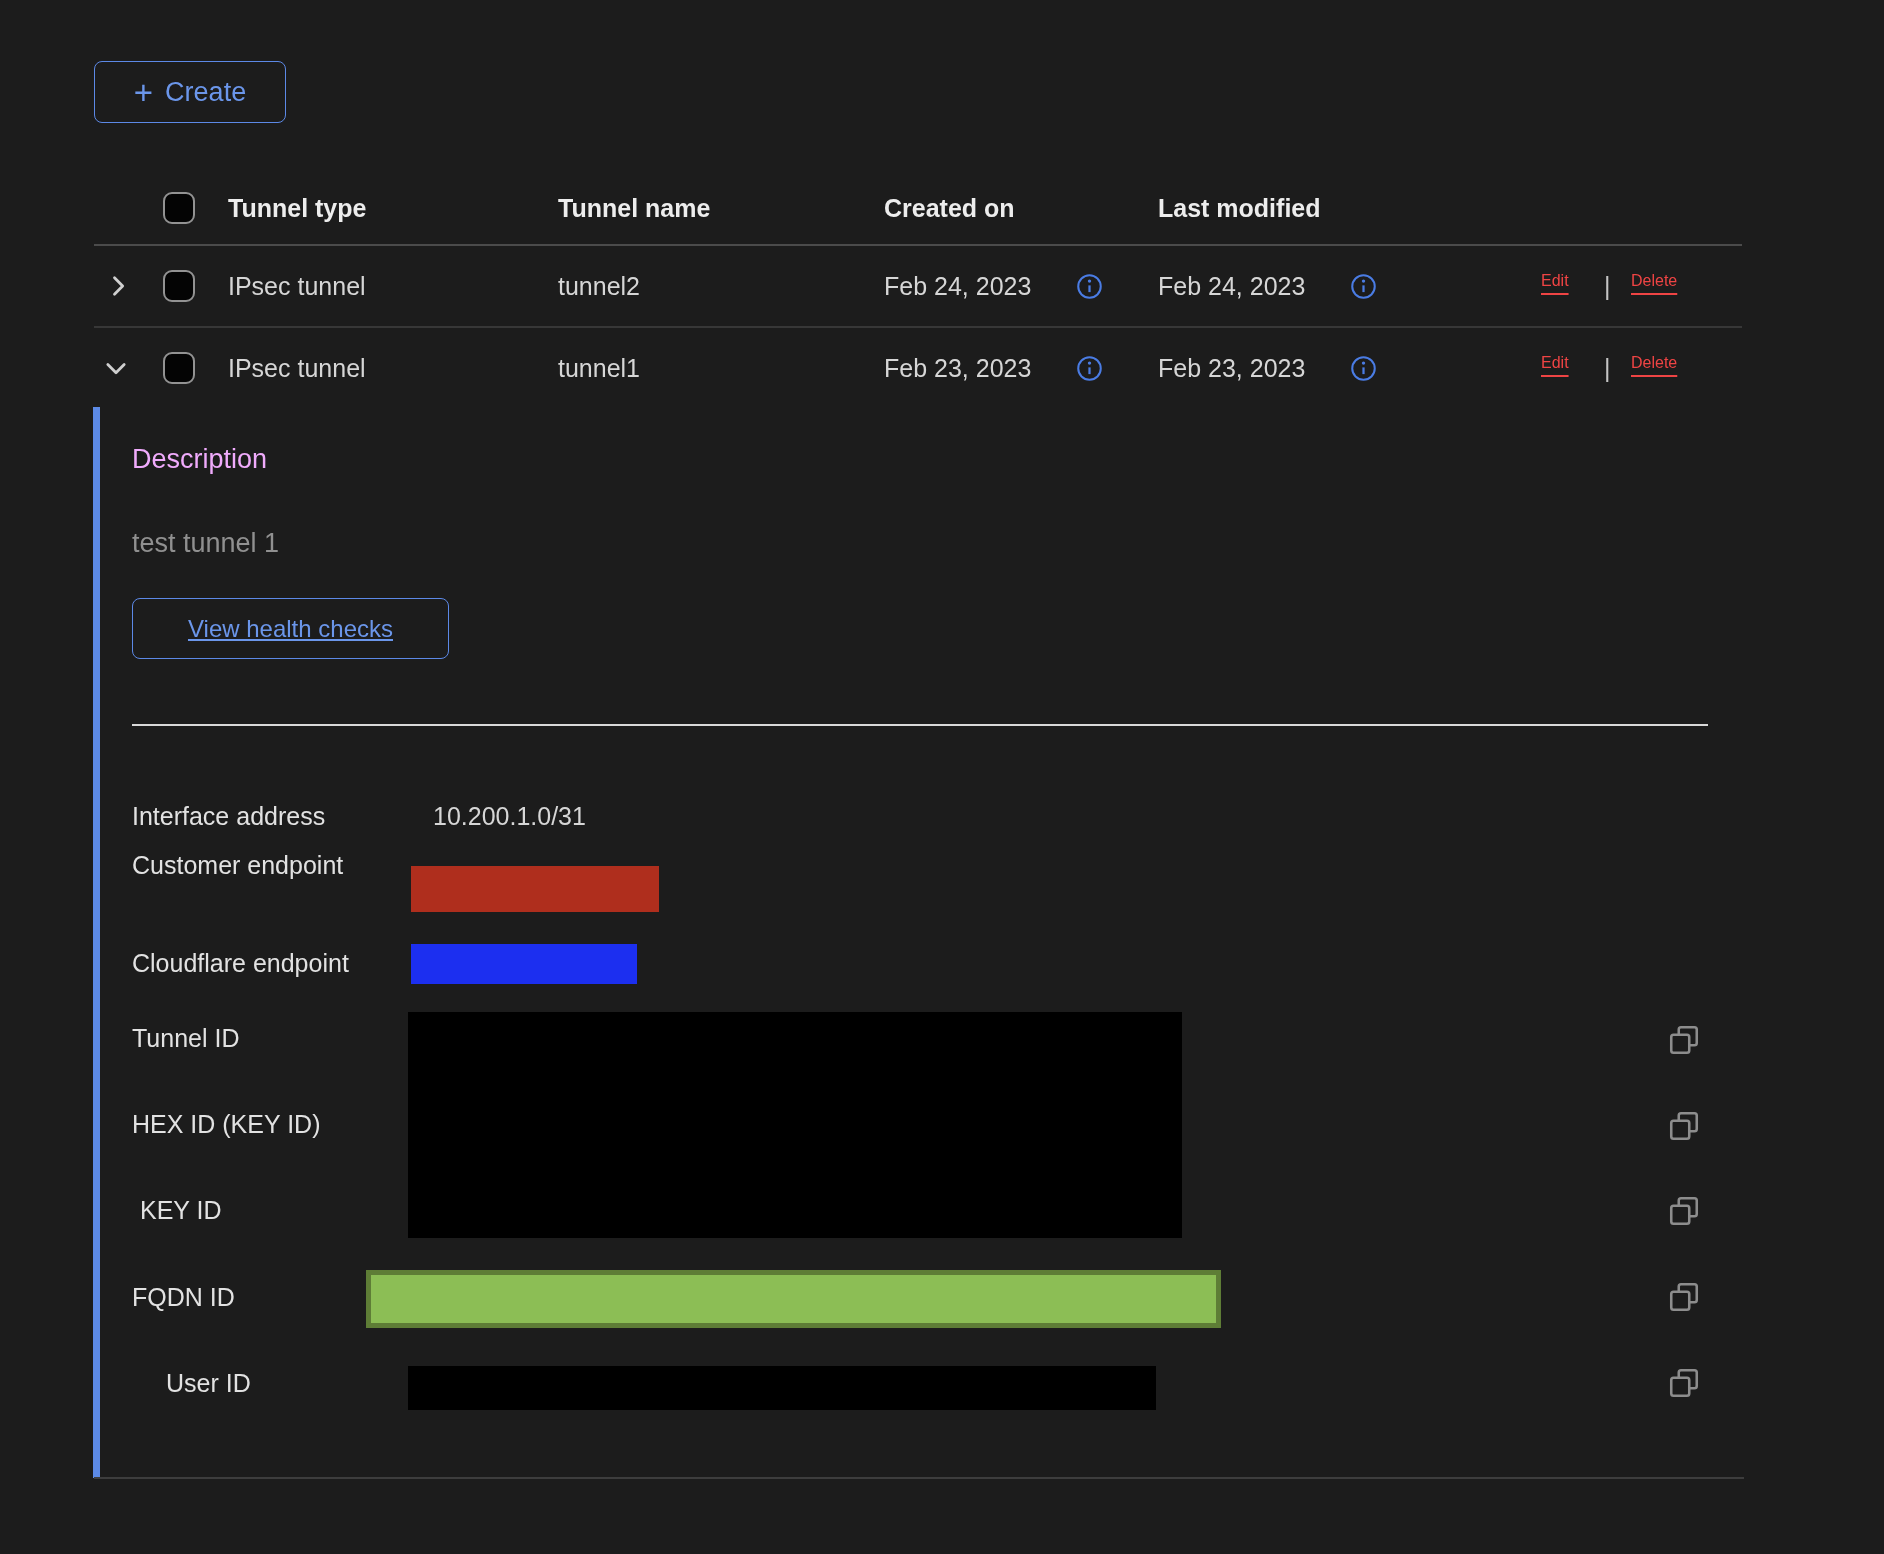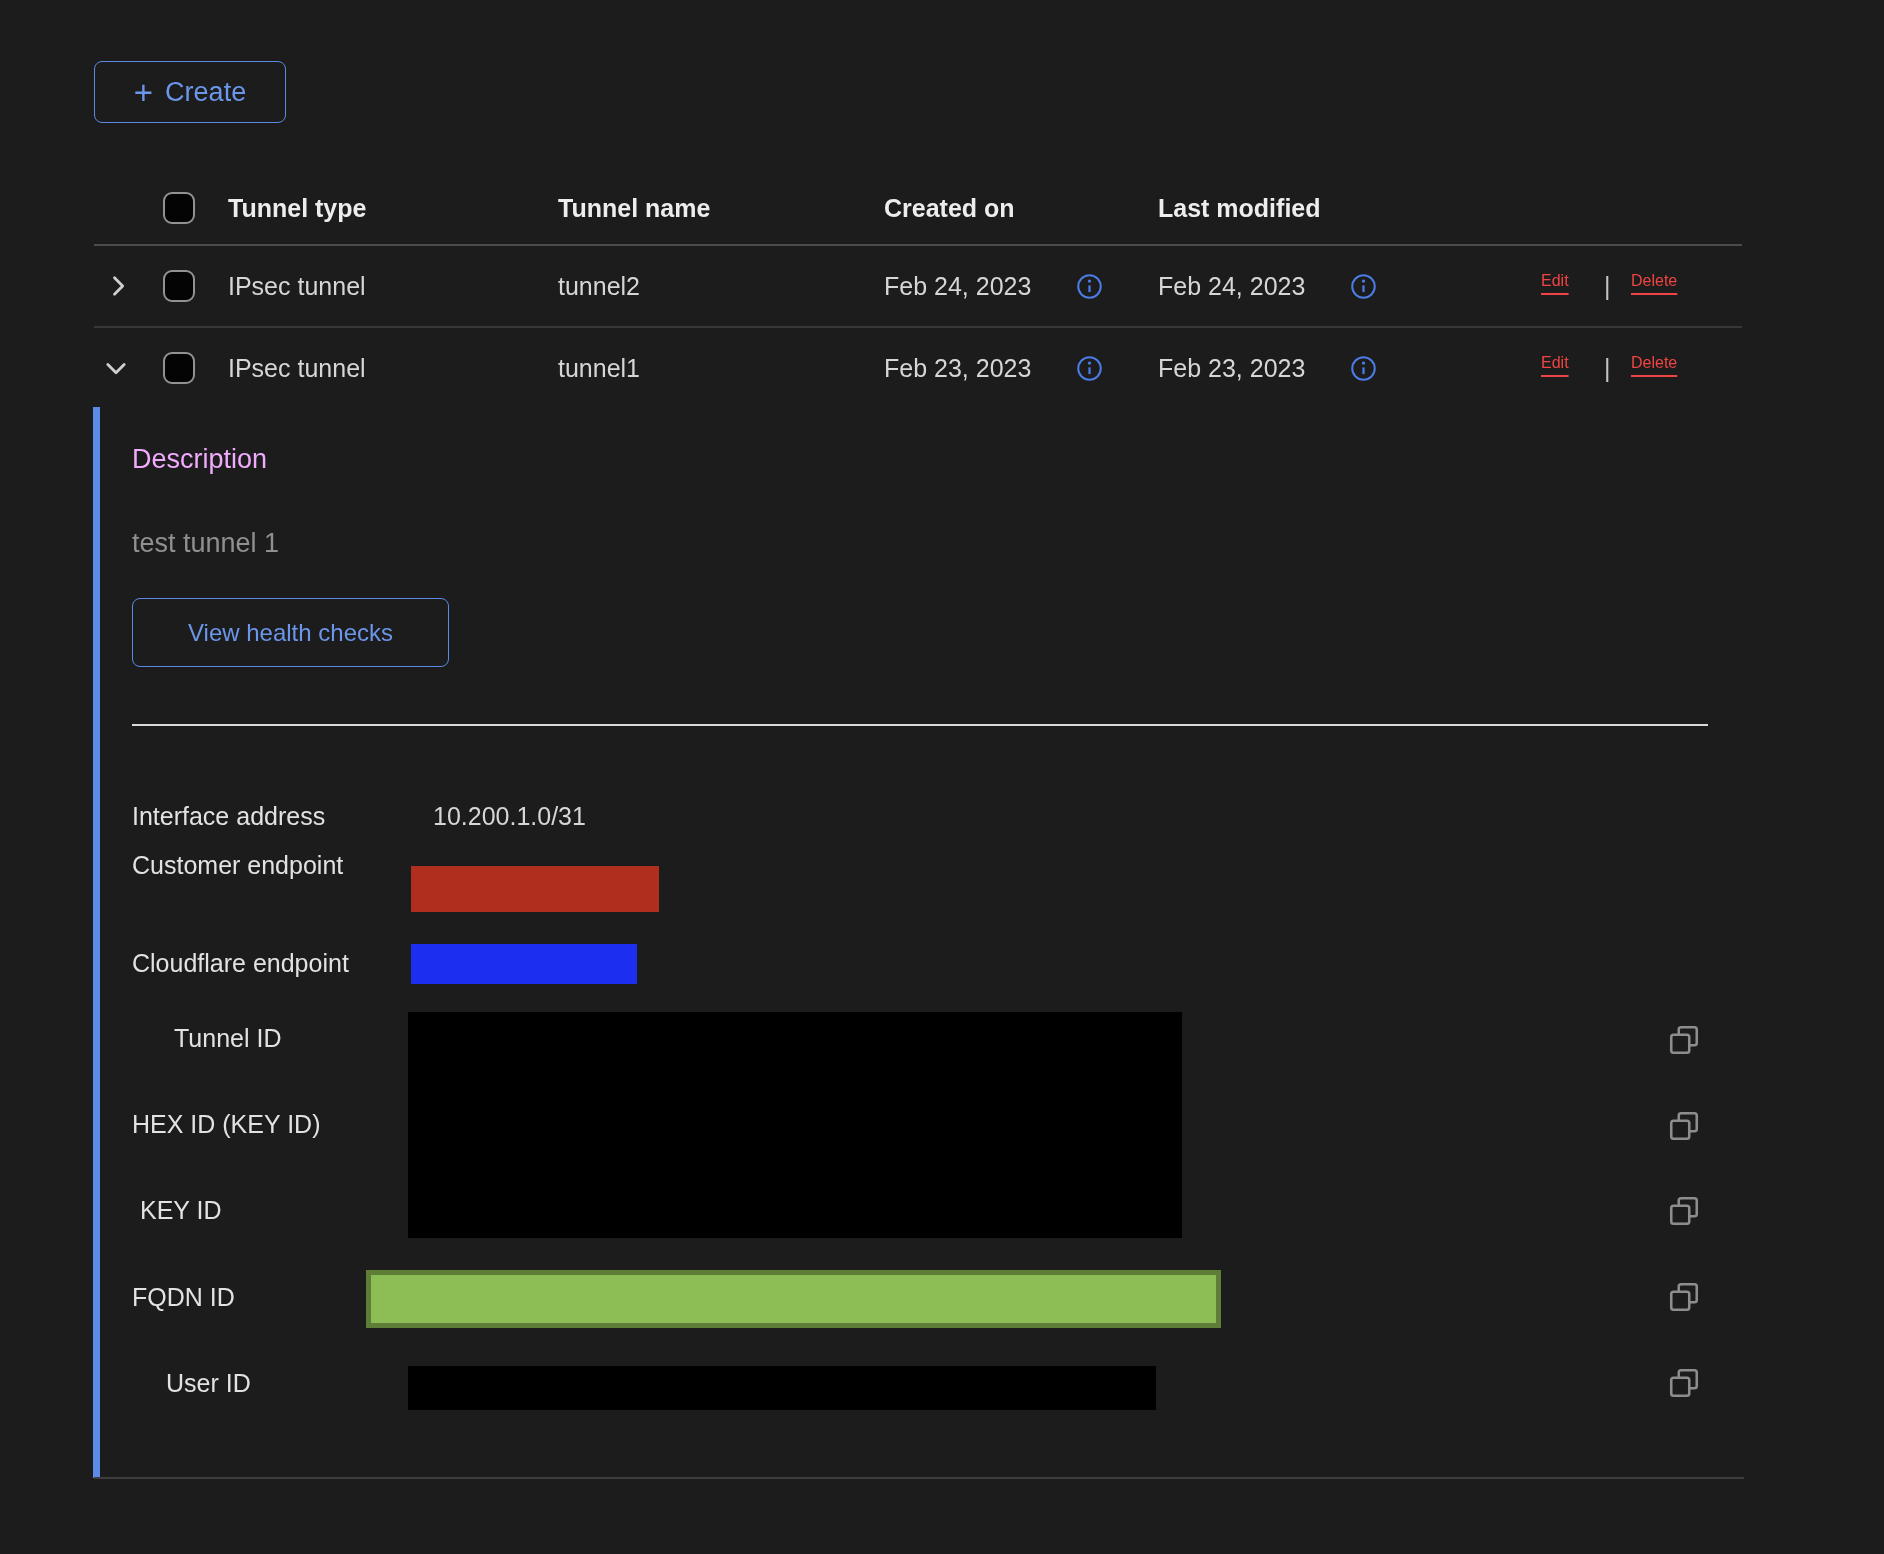--- a/index.html
+++ b/index.html
@@ -99,36 +99,36 @@
     <span class="link" style="left:1541px; top:354px;">Edit</span>
     <span class="pipe" style="left:1604px; top:354px;">|</span>
     <span class="link" style="left:1631px; top:354px;">Delete</span>
   </div>
 
   <div class="blue-rail"></div>
 
   <span class="txt" style="left:132px; top:444px; font-size:27px; color:#f0abfc;">Description</span>
   <span class="txt" style="left:132px; top:528px; font-size:27px; color:#909090;">test tunnel 1</span>
 
-  <button class="btn-outline" style="left:132px; top:598px; width:317px; height:69px; font-size:24px;">
+  <button class="btn-outline" style="left:132px; top:598px; width:317px; height:61px; font-size:24px;text-decoration:underline;">
     <span>View health checks</span>
   </button>
 
   <div class="divider" style="left:132px; top:724px; width:1576px; background:#d9d9d9;"></div>
 
   <span class="txt lbl" style="left:132px; top:802px;">Interface address</span>
   <span class="txt" style="left:433px; top:802px;">10.200.1.0/31</span>
 
   <span class="txt lbl" style="left:132px; top:851px;">Customer endpoint</span>
   <div class="redact" style="left:411px; top:866px; width:248px; height:46px; background:#af2e1d;"></div>
 
   <span class="txt lbl" style="left:132px; top:949px;">Cloudflare endpoint</span>
   <div class="redact" style="left:411px; top:944px; width:226px; height:40px; background:#1c2ff0;"></div>
 
-  <span class="txt lbl" style="left:132px; top:1024px;margin-left:42px;">Tunnel ID</span>
+  <span class="txt lbl" style="left:132px; top:1024px;">Tunnel ID</span>
   <span class="txt lbl" style="left:132px; top:1110px;">HEX ID (KEY ID)</span>
   <span class="txt lbl" style="left:140px; top:1196px;">KEY ID</span>
   <div class="redact" style="left:408px; top:1012px; width:774px; height:226px; background:#000;"></div>
 
   <span class="txt lbl" style="left:132px; top:1283px;">FQDN ID</span>
   <div class="redact" style="left:366px; top:1270px; width:855px; height:58px; background:#8cbe55; border:5px solid #5e7d36;"></div>
 
   <span class="txt lbl" style="left:132px; top:1369px;margin-left:34px;">User ID</span>
   <div class="redact" style="left:408px; top:1366px; width:748px; height:44px; background:#000;"></div>
 

